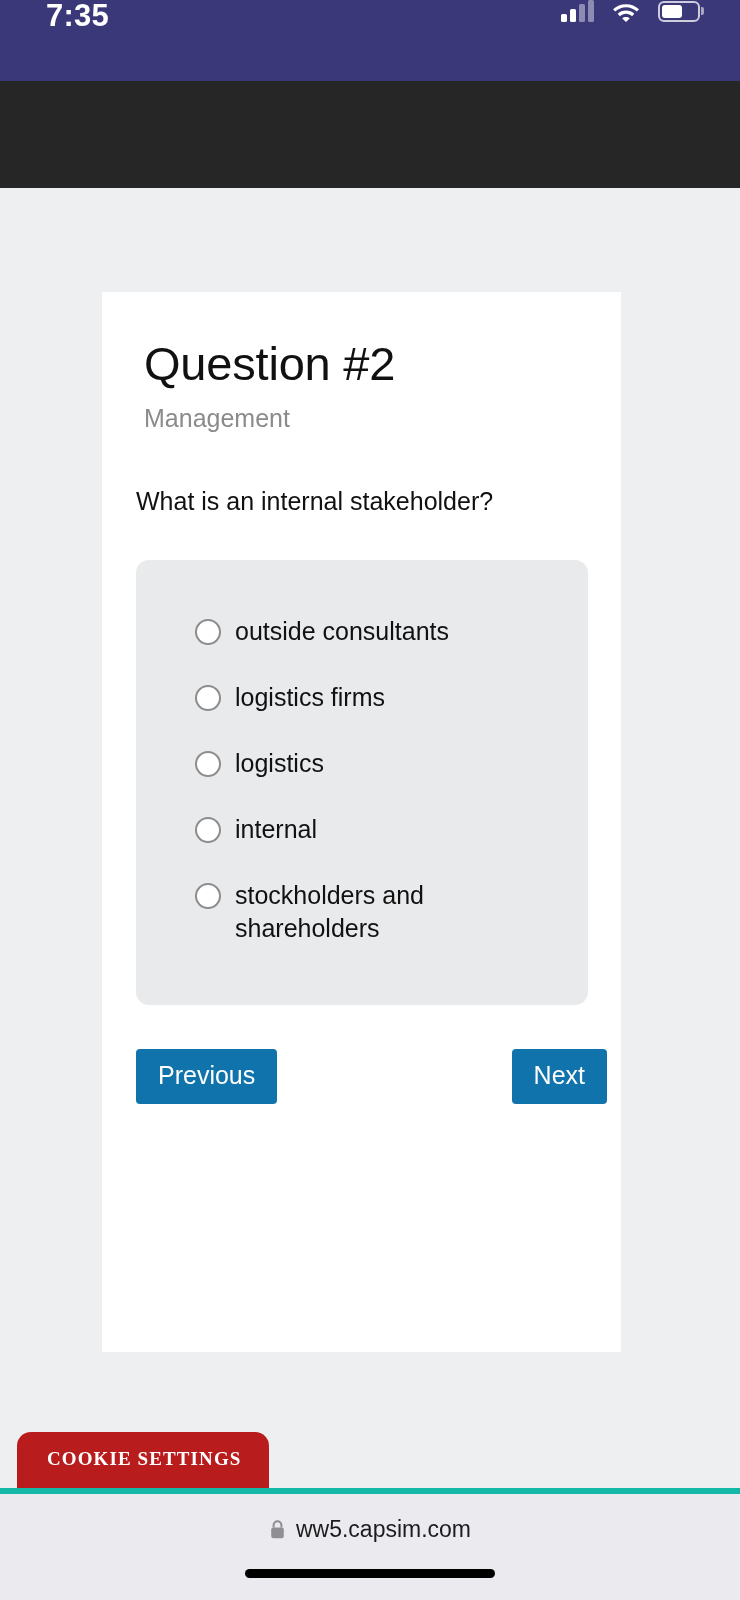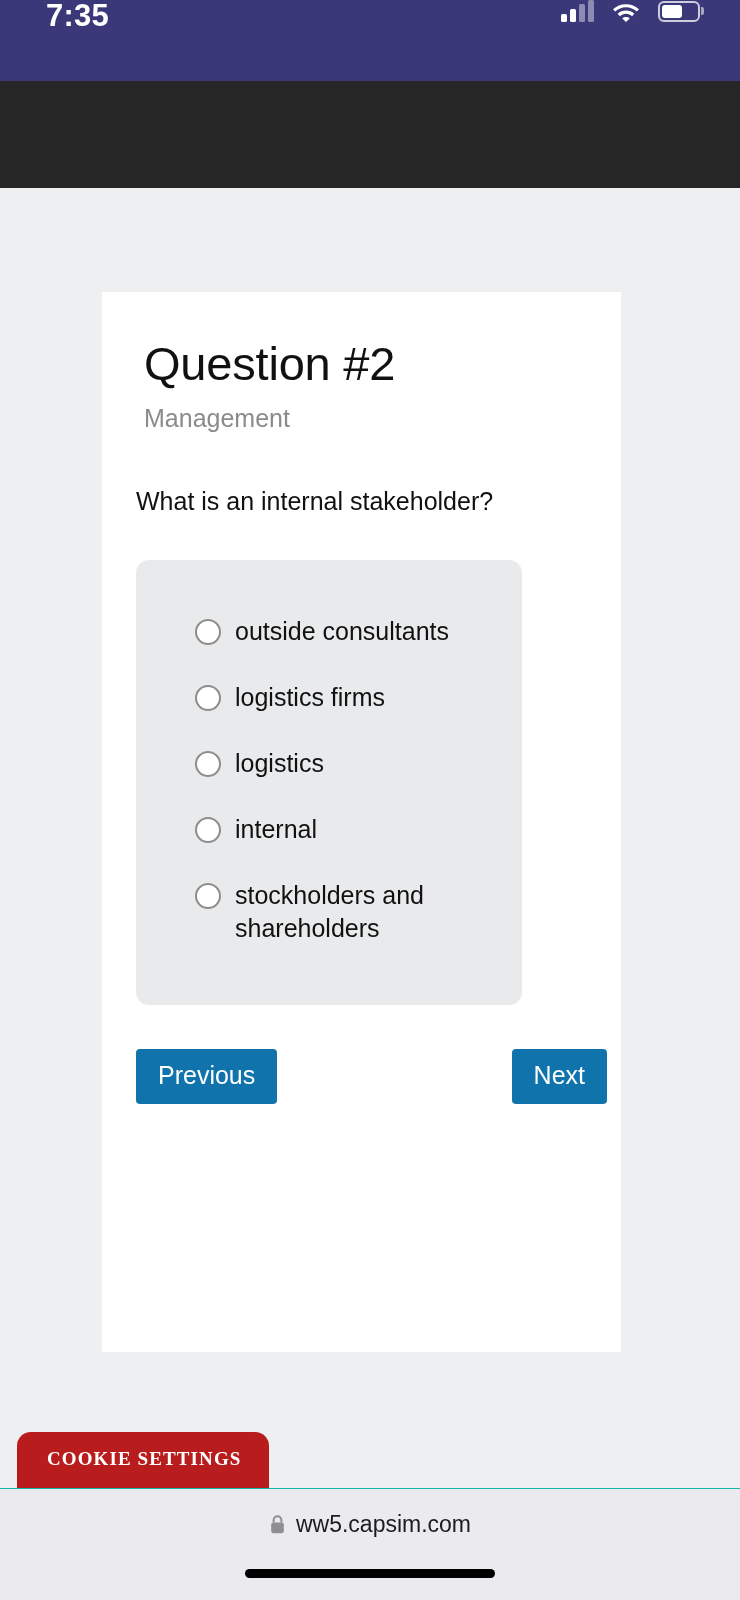--- a/index.html
+++ b/index.html
@@ -141,21 +141,21 @@
     margin-left: -8px;
     font-size: 25px;
     color: #111111;
     line-height: 1.25;
   }
 
   
   .answers-panel {
     margin-top: 42px;
     margin-left: -8px;
-    width: 386px;
+    width: 452px;
     background: #e9eaec;
     border-radius: 13px;
     padding: 55px 22px 60px 59px;
   }
 
   .option {
     display: flex;
     align-items: flex-start;
     gap: 14px;
     margin-bottom: 33px;
@@ -219,21 +219,21 @@
   }
 
   
   .browser-bottom {
     position: absolute;
     left: 0;
     top: 1488px;
     width: 740px;
     height: 112px;
     background: #ebebef;
-    border-top: 1px solid #14b8a6;
+    border-top: 6px solid #14b8a6;
   }
   .url-row {
     height: 70px;
     display: flex;
     align-items: center;
     justify-content: center;
     gap: 10px;
   }
   .lock-icon { display: block; width: 17px; height: 21px; }
   .url-text {

